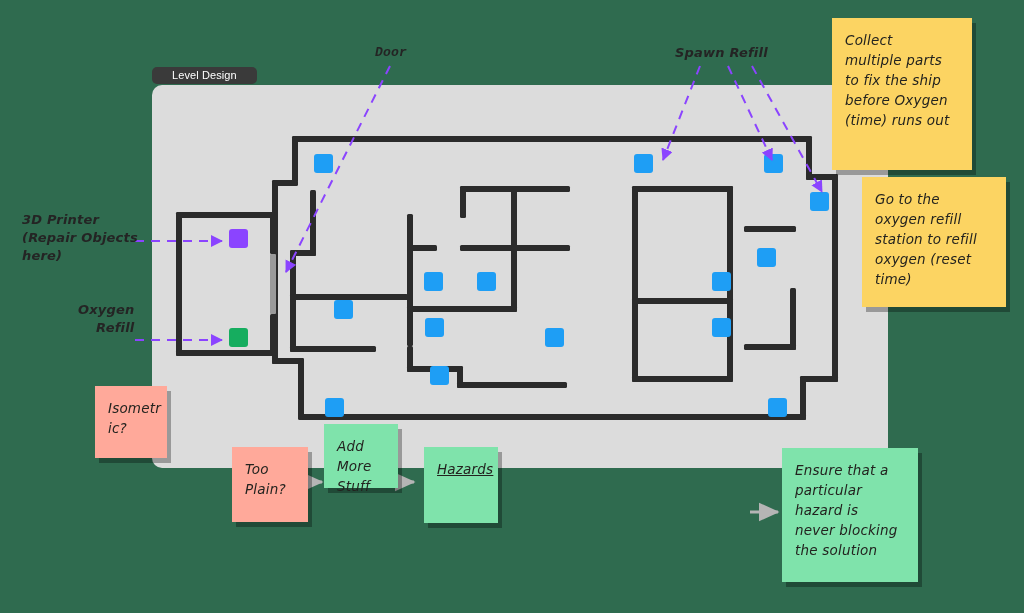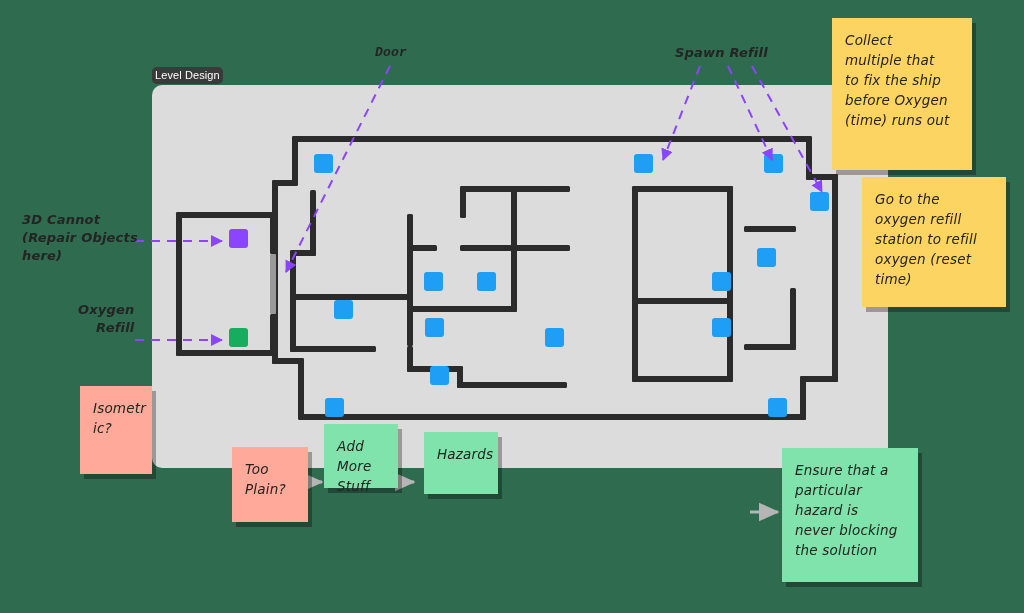--- a/index.html
+++ b/index.html
@@ -16,21 +16,21 @@
   .canvas-frame{
     position:absolute;
     background:#dcdcdc;
     border-radius:10px;
   }
   .canvas-tag{
     position:absolute;
     background:#3a3a3a;color:#ffffff;
     font-family:"Liberation Sans", sans-serif;
     font-size:11px;line-height:17px;
-    padding:0 3px;border-radius:5px;
+    padding:0 20px;border-radius:5px;
     white-space:nowrap;
     letter-spacing:.1px;
   }
 
   
   .wall{position:absolute;background:#2b2b2b;border-radius:1.5px;}
   .door{position:absolute;background:#9a9a9a;border-radius:1px;}
 
   
   .marker{position:absolute;border-radius:3px;}
@@ -183,50 +183,50 @@
 
     <path d="M135,340 L222,340" stroke="#8b44ff" stroke-width="2" fill="none" stroke-dasharray="9,7" marker-end="url(#ah-purple)"></path>
 
     <line x1="308" y1="482" x2="322" y2="482" stroke="#b5b5b5" stroke-width="3" marker-end="url(#ah-gray)"></line>
     <line x1="400" y1="482" x2="414" y2="482" stroke="#b5b5b5" stroke-width="3" marker-end="url(#ah-gray)"></line>
     <line x1="750" y1="512" x2="778" y2="512" stroke="#b5b5b5" stroke-width="3" marker-end="url(#ah-gray)"></line>
   </svg>
 
   <div class="hand-label" style="left:375px;top:44px;font-family:Liberation Mono, monospace;">Door</div>
   <div class="hand-label" style="left:675px;top:44px;">Spawn Refill</div>
-  <div class="hand-label" style="left:22px;top:211px;">3D Cannot
+  <div class="hand-label" style="left:22px;top:211px;">3D Printer
 (Repair Objects
 here)</div>
   <div class="hand-label" style="left:78px;top:301px;text-align:right;">Oxygen
 Refill</div>
 
 
-  <div class="note pink" style="left:80px;top:386px;width:72px;height:88px;">Isometr
+  <div class="note pink" style="left:95px;top:386px;width:72px;height:72px;">Isometr
 ic?</div>
 
   <div class="note yellow" style="left:832px;top:18px;width:140px;height:152px;">Collect
-multiple that
+multiple parts
 to fix the ship
 before Oxygen
 (time) runs out</div>
 
   <div class="note yellow" style="left:862px;top:177px;width:144px;height:130px;">Go to the
 oxygen refill
 station to refill
 oxygen (reset
 time)</div>
 
   <div class="note pink" style="left:232px;top:447px;width:76px;height:75px;">Too
 Plain?</div>
 
   <div class="note green" style="left:324px;top:424px;width:74px;height:64px;">Add
 More
 Stuff</div>
 
-  <div class="note green" style="left:424px;top:432px;width:74px;height:62px;">Hazards</div>
+  <div class="note green" style="left:424px;top:447px;width:74px;height:76px;text-decoration:underline;">Hazards</div>
 
 
   <div class="note green" style="left:782px;top:448px;width:136px;height:134px;">Ensure that a
 particular
 hazard is
 never blocking
 the solution</div>
 
 </div>
 

